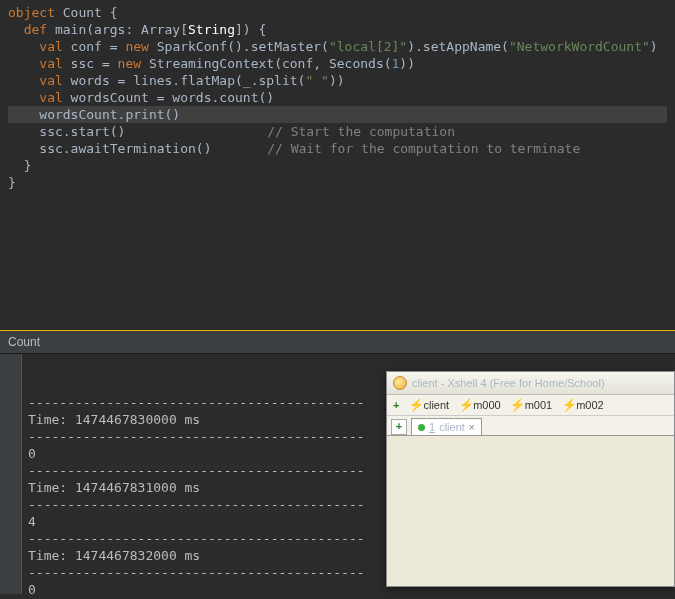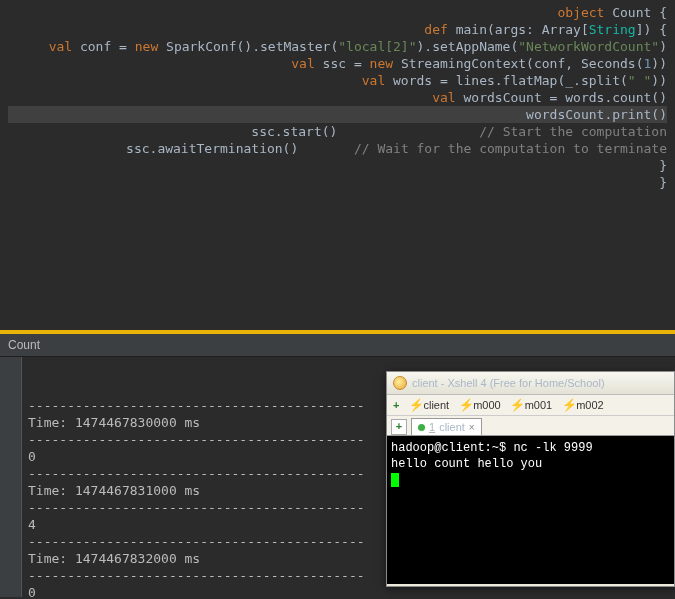--- a/index.html
+++ b/index.html
@@ -10,37 +10,36 @@
   background: #2b2b2b;
   color: #a9b7c6;
   overflow: hidden;
   position: relative;
 }
 .editor {
   padding: 4px 8px;
   background: #2b2b2b;
   line-height: 17px;
   height: 330px;
-  text-align: right;
 }
 .code-line { white-space: pre; font-family: monospace; }
 .kw { color: #cc7832; }
 .str { color: #6a8759; }
 .num { color: #6897bb; }
 .comment { color: #808080; margin-left: 40px; }
 .ident { color: #a9b7c6; }
-.type { color: #14b8a6; }
+.type { color: #ffffff; }
 .caret-line { background: #404040; }
 .panel-header {
   background: #3c3f41;
   color: #bbbbbb;
   padding: 4px 8px;
   font-family: sans-serif;
   font-size: 12px;
-  border-top: 4px solid #eab308;
+  border-top: 1px solid #eab308;
   border-bottom: 1px solid #1e1e1e;
 }
 .console {
   background: #2b2b2b;
   color: #bbbbbb;
   padding: 6px 8px 6px 28px;
   font-family: monospace;
   font-size: 13px;
   line-height: 17px;
   white-space: pre;
@@ -206,14 +205,13 @@
   </div>
   <div class="xshell-tabs">
     <span class="add">+</span>
     <span class="tab">
       <span class="dot"></span>
       <span style="text-decoration:underline;">1</span>
       <span>client</span>
       <span class="close">×</span>
     </span>
   </div>
-  <div class="terminal" id="terminal"><div>hadoop@client:~$ nc -lk 9999</div><div>hello count hello you</div><span class="cursor"></span></div>
 </div>
 
 </body></html>

